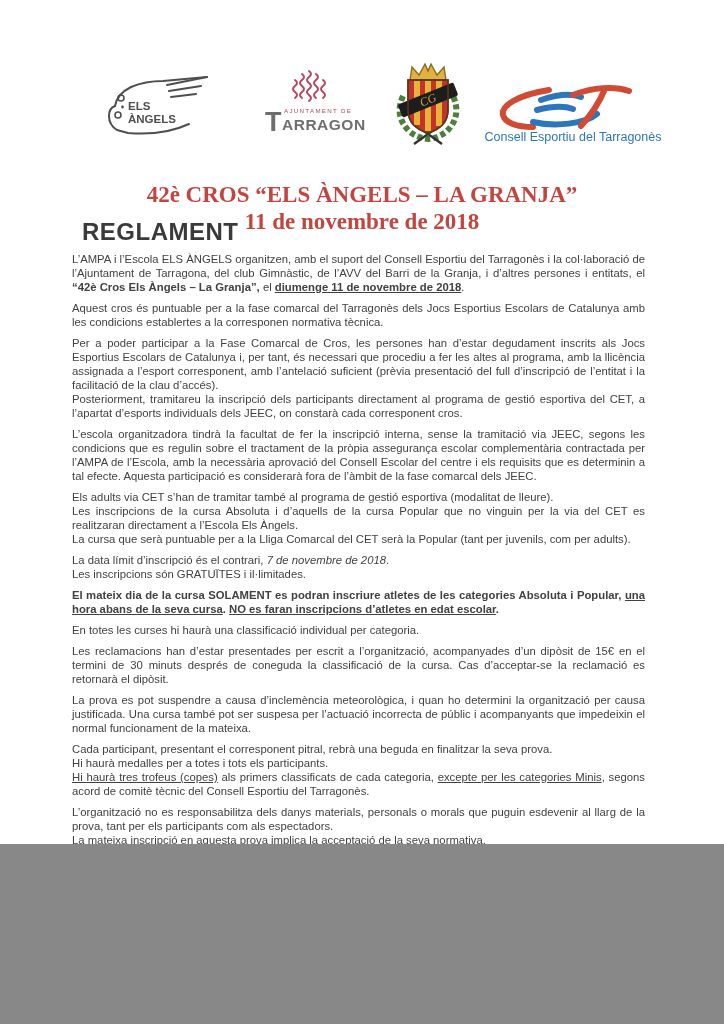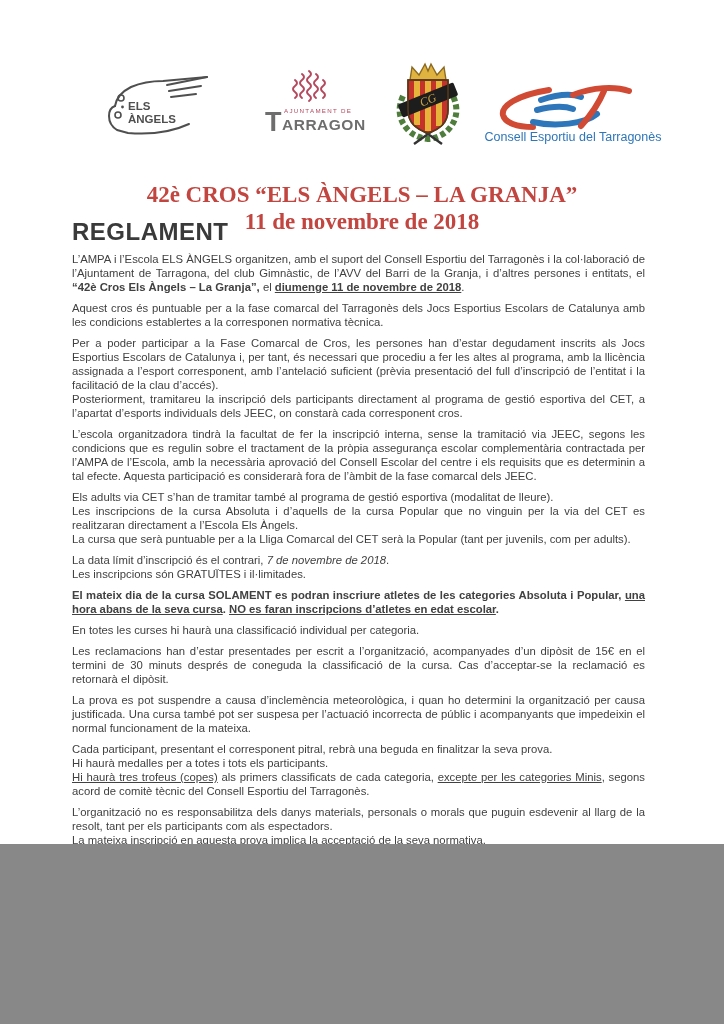--- a/index.html
+++ b/index.html
@@ -10,21 +10,21 @@
   #logo-angels{left:101px;top:72px;}
   #logo-ajuntament{left:255px;top:66px;}
   #logo-escut{left:387px;top:58px;}
   #logo-cet{left:477px;top:82px;}
   
   .title{position:absolute;left:0;top:158px;width:724px;text-align:center;
          font-family:"Liberation Serif", serif;font-weight:bold;color:#c2453f;
          font-size:23px;line-height:27px;margin-top:23px;}
   
   .doc{position:absolute;left:72px;top:218px;width:581px;color:#414141;}
-  .doc h1{font-size:24px;line-height:27px;margin:0 0 7px 0;color:#3a3a3a;
+  .doc h1{font-size:24px;line-height:27px;margin:0 0 7px 10px;color:#3a3a3a;
           letter-spacing:0.5px;font-weight:bold;}
   .blk{font-size:11.3px;line-height:14px;text-align:justify;margin:0 8px 7px 0;}
   .ln{display:block;}
   .b{font-weight:bold;}
   .u{text-decoration:underline;}
   .i{font-style:italic;}
   .blk.bold-block{font-weight:bold;}
   
   .flogo{position:absolute;}
   #f-generalitat{left:76px;top:940px;width:150px;margin-top:32px;}
@@ -168,21 +168,21 @@
       <span>La prova es pot suspendre a causa d’inclemència meteorològica, i quan ho determini la organització per causa justificada. Una cursa també pot ser suspesa per l’actuació incorrecta de públic i acompanyants que impedeixin el normal funcionament de la mateixa.</span>
     </div>
 
     <div class="blk">
       <span class="ln"><span>Cada participant, presentant el corresponent pitral, rebrà una beguda en finalitzar la seva prova.</span></span>
       <span class="ln"><span>Hi haurà medalles per a totes i tots els participants.</span></span>
       <span class="ln"><span class="u">Hi haurà tres trofeus (copes)</span><span> als primers classificats de cada categoria, </span><span class="u">excepte per les categories Minis</span><span>, segons acord de comitè tècnic del Consell Esportiu del Tarragonès.</span></span>
     </div>
 
     <div class="blk">
-      <span class="ln"><span>L’organització no es responsabilitza dels danys materials, personals o morals que puguin esdevenir al llarg de la resolt, tant per els participants com als espectadors.</span></span>
+      <span class="ln"><span>L’organització no es responsabilitza dels danys materials, personals o morals que puguin esdevenir al llarg de la prova, tant per els participants com als espectadors.</span></span>
       <span class="ln"><span>La mateixa inscripció en aquesta prova implica la acceptació de la seva normativa.</span></span>
       <span class="ln"><span>Tot allò no previst en aquest Reglament serà resolt oportunament pel comitè organitzador.</span></span>
     </div>
   </div>
 
   <div>
 
     <div class="flogo" id="f-generalitat">
       <div class="gen-row">
         <svg width="17" height="21" viewBox="0 0 17 21">

